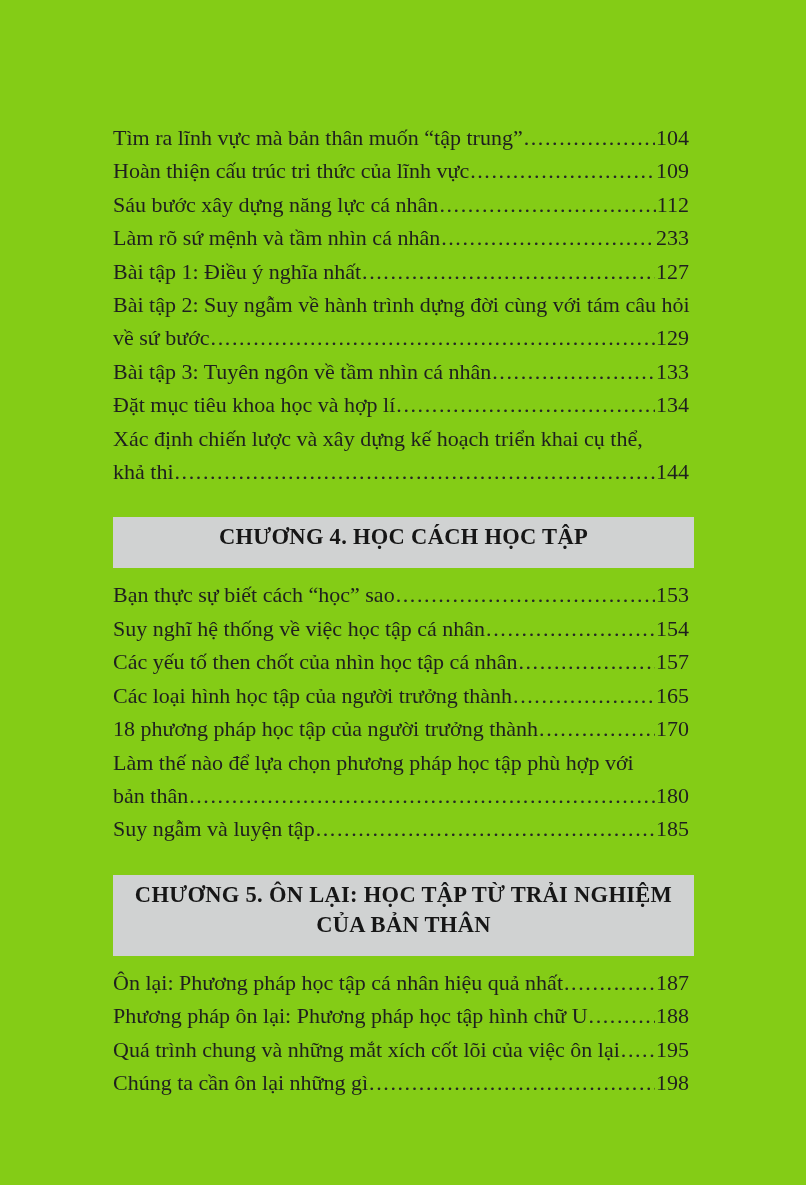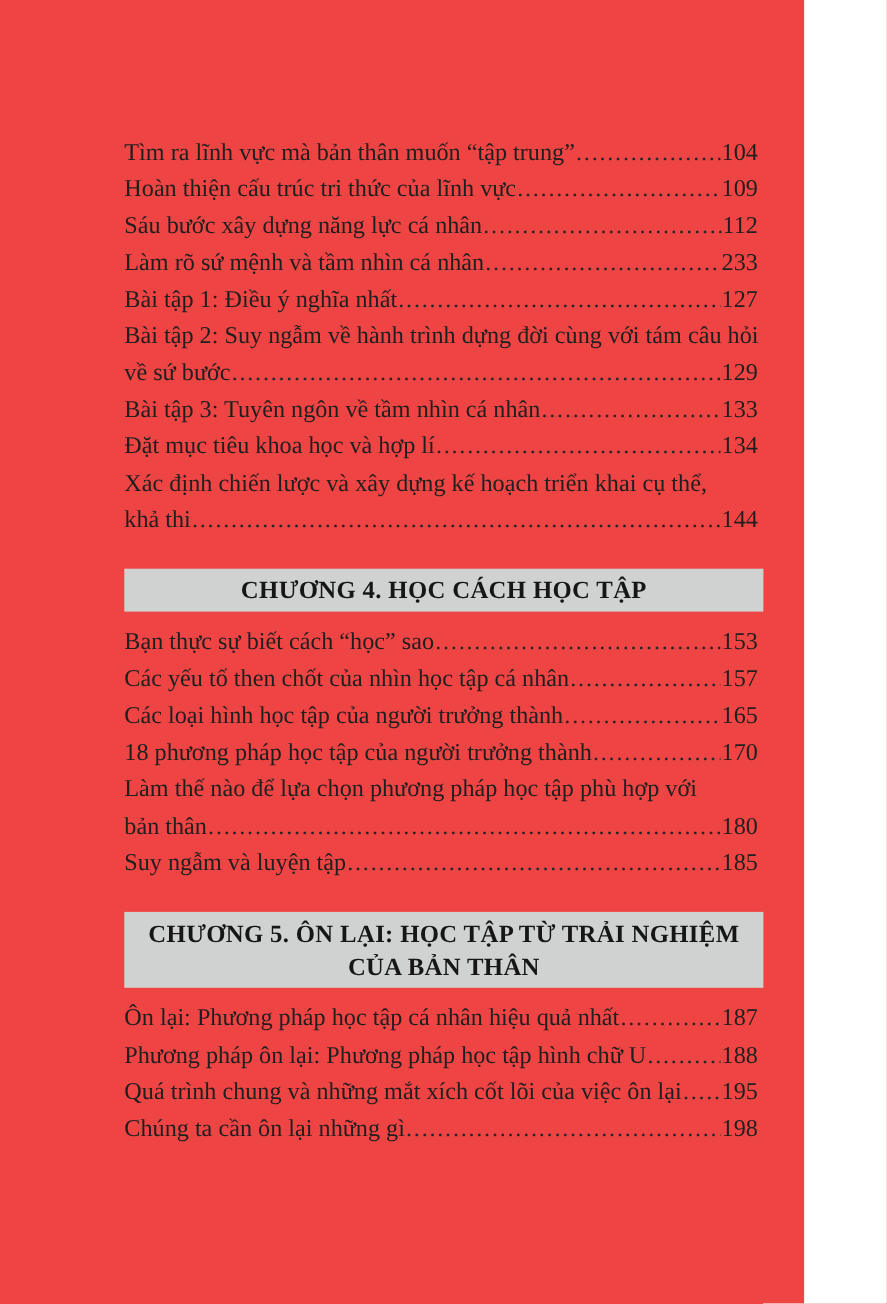--- a/index.html
+++ b/index.html
@@ -2,23 +2,23 @@
 <html><head>
 <meta charset="utf-8">
 <style>
   html, body {
     margin: 0;
     padding: 0;
     background: #ffffff;
   }
   .page {
     position: relative;
-    width: 731px;
+    width: 806px;
     height: 1185px;
-    background: #ef4444;
+    background: #84cc16;
     font-family: "Liberation Serif", "DejaVu Serif", serif;
     color: #1f1f1f;
     overflow: hidden;
   }
   .toc {
     position: absolute;
     left: 113px;
     top: 121px;
     width: 581px;
   }
@@ -51,21 +51,21 @@
     flex: 0 0 auto;
     white-space: nowrap;
   }
   .wrap-line {
     white-space: nowrap;
   }
   .chapter-heading-box {
     background: #d0d2d2;
     margin: 29px 0 10px 0;
     text-align: center;
-    padding: 5px 8px 4px 8px;
+    padding: 5px 8px 16px 8px;
   }
   .chapter-heading-line {
     font-size: 22.5px;
     font-weight: bold;
     line-height: 30px;
     color: #161616;
     letter-spacing: 0.3px;
   }
 </style>
 </head>
@@ -129,20 +129,25 @@
     <div class="chapter-heading-box">
       <div class="chapter-heading-line">CHƯƠNG 4. HỌC CÁCH HỌC TẬP</div>
     </div>
 
     <div class="entry row">
       <span class="t">Bạn thực sự biết cách “học” sao</span>
       <span class="dots"></span>
       <span class="pg">153</span>
     </div>
     <div class="entry row">
+      <span class="t">Suy nghĩ hệ thống về việc học tập cá nhân </span>
+      <span class="dots"></span>
+      <span class="pg">154</span>
+    </div>
+    <div class="entry row">
       <span class="t">Các yếu tố then chốt của nhìn học tập cá nhân</span>
       <span class="dots"></span>
       <span class="pg">157</span>
     </div>
     <div class="entry row">
       <span class="t">Các loại hình học tập của người trưởng thành </span>
       <span class="dots"></span>
       <span class="pg">165</span>
     </div>
     <div class="entry row">

